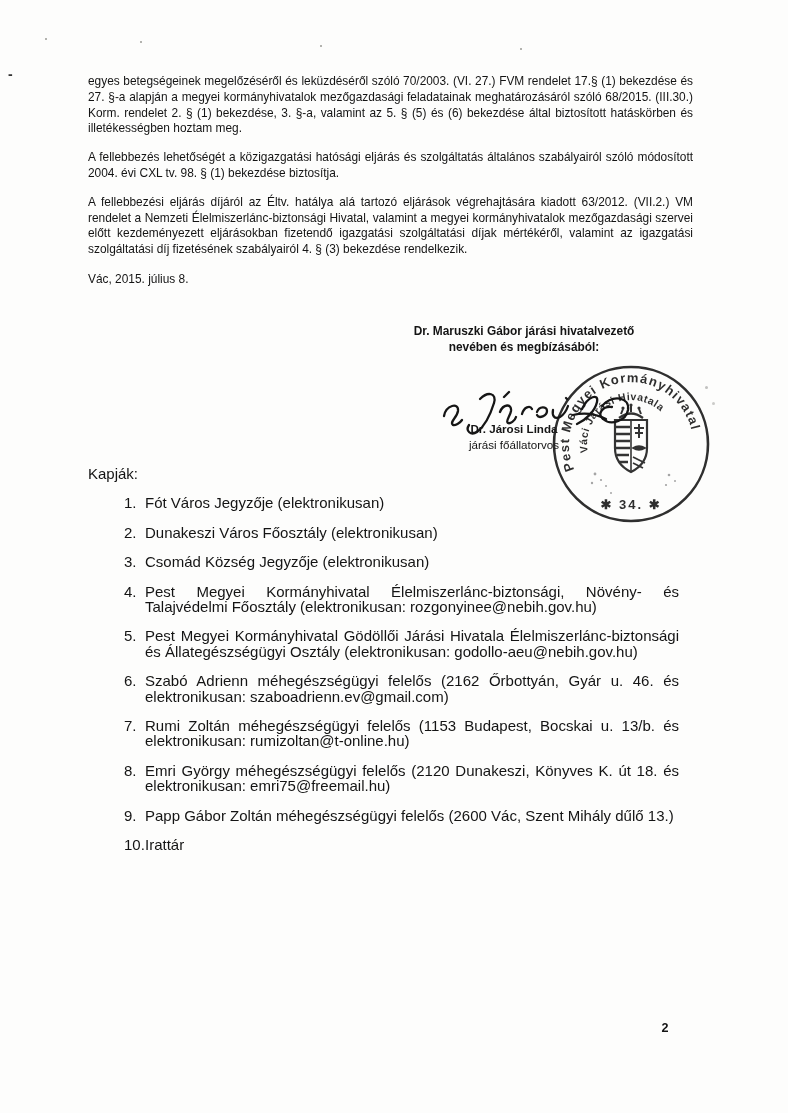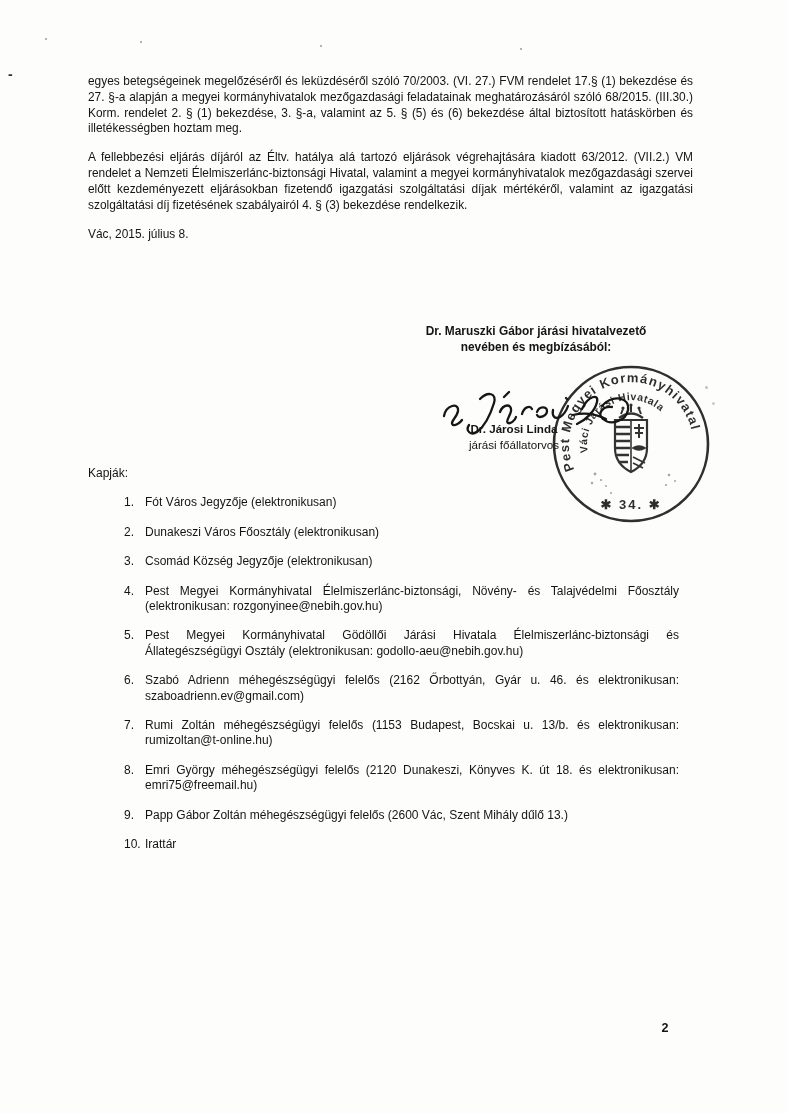--- a/index.html
+++ b/index.html
@@ -14,33 +14,33 @@
     -webkit-font-smoothing:antialiased;
   }
   .body-text {
     position:absolute; left:88px; top:66px; width:605px;
     font-size:11.9px; line-height:15.8px;margin-top:8px;
   }
   .body-text p { margin:0 0 13px 0; text-align:justify; }
   .body-text p.last-para { margin-bottom:14px; }
   .date-line { text-align:center; margin-top:3px !important; }
   .behalf-block {
-    position:absolute; left:400px; top:324px; width:272px;
+    position:absolute; left:388px; top:324px; width:272px;
     text-align:center; font-weight:bold; font-size:11.9px; line-height:15.8px;
   }
   .signer-block {
     position:absolute; left:440px; top:421px; width:148px;
     text-align:center; font-size:11.6px; line-height:15.6px;
   }
   .signer-block .name { font-weight:bold; }
   .handwriting { position:absolute; left:430px; top:384px; z-index:4; }
   .stamp { position:absolute; left:549px; top:362px; z-index:2; opacity:0.92; }
   .kapjak {
     position:absolute; left:88px; top:466px; width:605px;
-    font-size:12px; line-height:15.4px;
+    font-size:15px; line-height:15.4px;
   }
   .kapjak .label { margin-bottom:3px; }
   .kapjak ol { counter-reset:item; list-style:none; margin:0; padding:0 0 0 22px; }
   .kapjak li {
     counter-increment:item; position:relative; padding-left:21px;
     text-align:justify; margin:14px;
   }
   .kapjak li::before { content:counter(item) "."; position:absolute; left:0; }
   .page-number {
     position:absolute; left:652px; top:1021px; width:26px;
@@ -61,20 +61,21 @@
 
   <div class="speck" style="left:45px;top:38px;width:2px;height:2px;"></div>
   <div class="speck" style="left:140px;top:41px;width:2px;height:2px;"></div>
   <div class="speck" style="left:320px;top:45px;width:2px;height:2px;"></div>
   <div class="speck" style="left:520px;top:48px;width:2px;height:2px;"></div>
   <div class="speck" style="left:705px;top:386px;width:3px;height:3px;opacity:.6;"></div>
   <div class="speck" style="left:712px;top:402px;width:3px;height:3px;opacity:.5;"></div>
 
   <div class="body-text">
     <p>egyes betegségeinek megelőzéséről és leküzdéséről szóló 70/2003. (VI. 27.) FVM rendelet 17.§ (1) bekezdése és 27. §-a alapján a megyei kormányhivatalok mezőgazdasági feladatainak meghatározásáról szóló 68/2015. (III.30.) Korm. rendelet 2. § (1) bekezdése, 3. §-a, valamint az 5. § (5) és (6) bekezdése által biztosított hatáskörben és illetékességben hoztam meg.</p>
+    <p>A fellebbezés lehetőségét a közigazgatási hatósági eljárás és szolgáltatás általános szabályairól szóló módosított 2004. évi CXL tv. 98. § (1) bekezdése biztosítja.</p>
     <p class="last-para">A fellebbezési eljárás díjáról az Éltv. hatálya alá tartozó eljárások végrehajtására kiadott 63/2012. (VII.2.) VM rendelet a Nemzeti Élelmiszerlánc-biztonsági Hivatal, valamint a megyei kormányhivatalok mezőgazdasági szervei előtt kezdeményezett eljárásokban fizetendő igazgatási szolgáltatási díjak mértékéről, valamint az igazgatási szolgáltatási díj fizetésének szabályairól 4. § (3) bekezdése rendelkezik.</p>
     <p class="date-line">Vác, 2015. július 8.</p>
   </div>
 
   <div class="behalf-block">
     <div>Dr. Maruszki Gábor járási hivatalvezető</div>
     <div>nevében és megbízásából:</div>
   </div>
 
   <svg class="stamp" width="164" height="164" viewBox="0 0 164 164">

